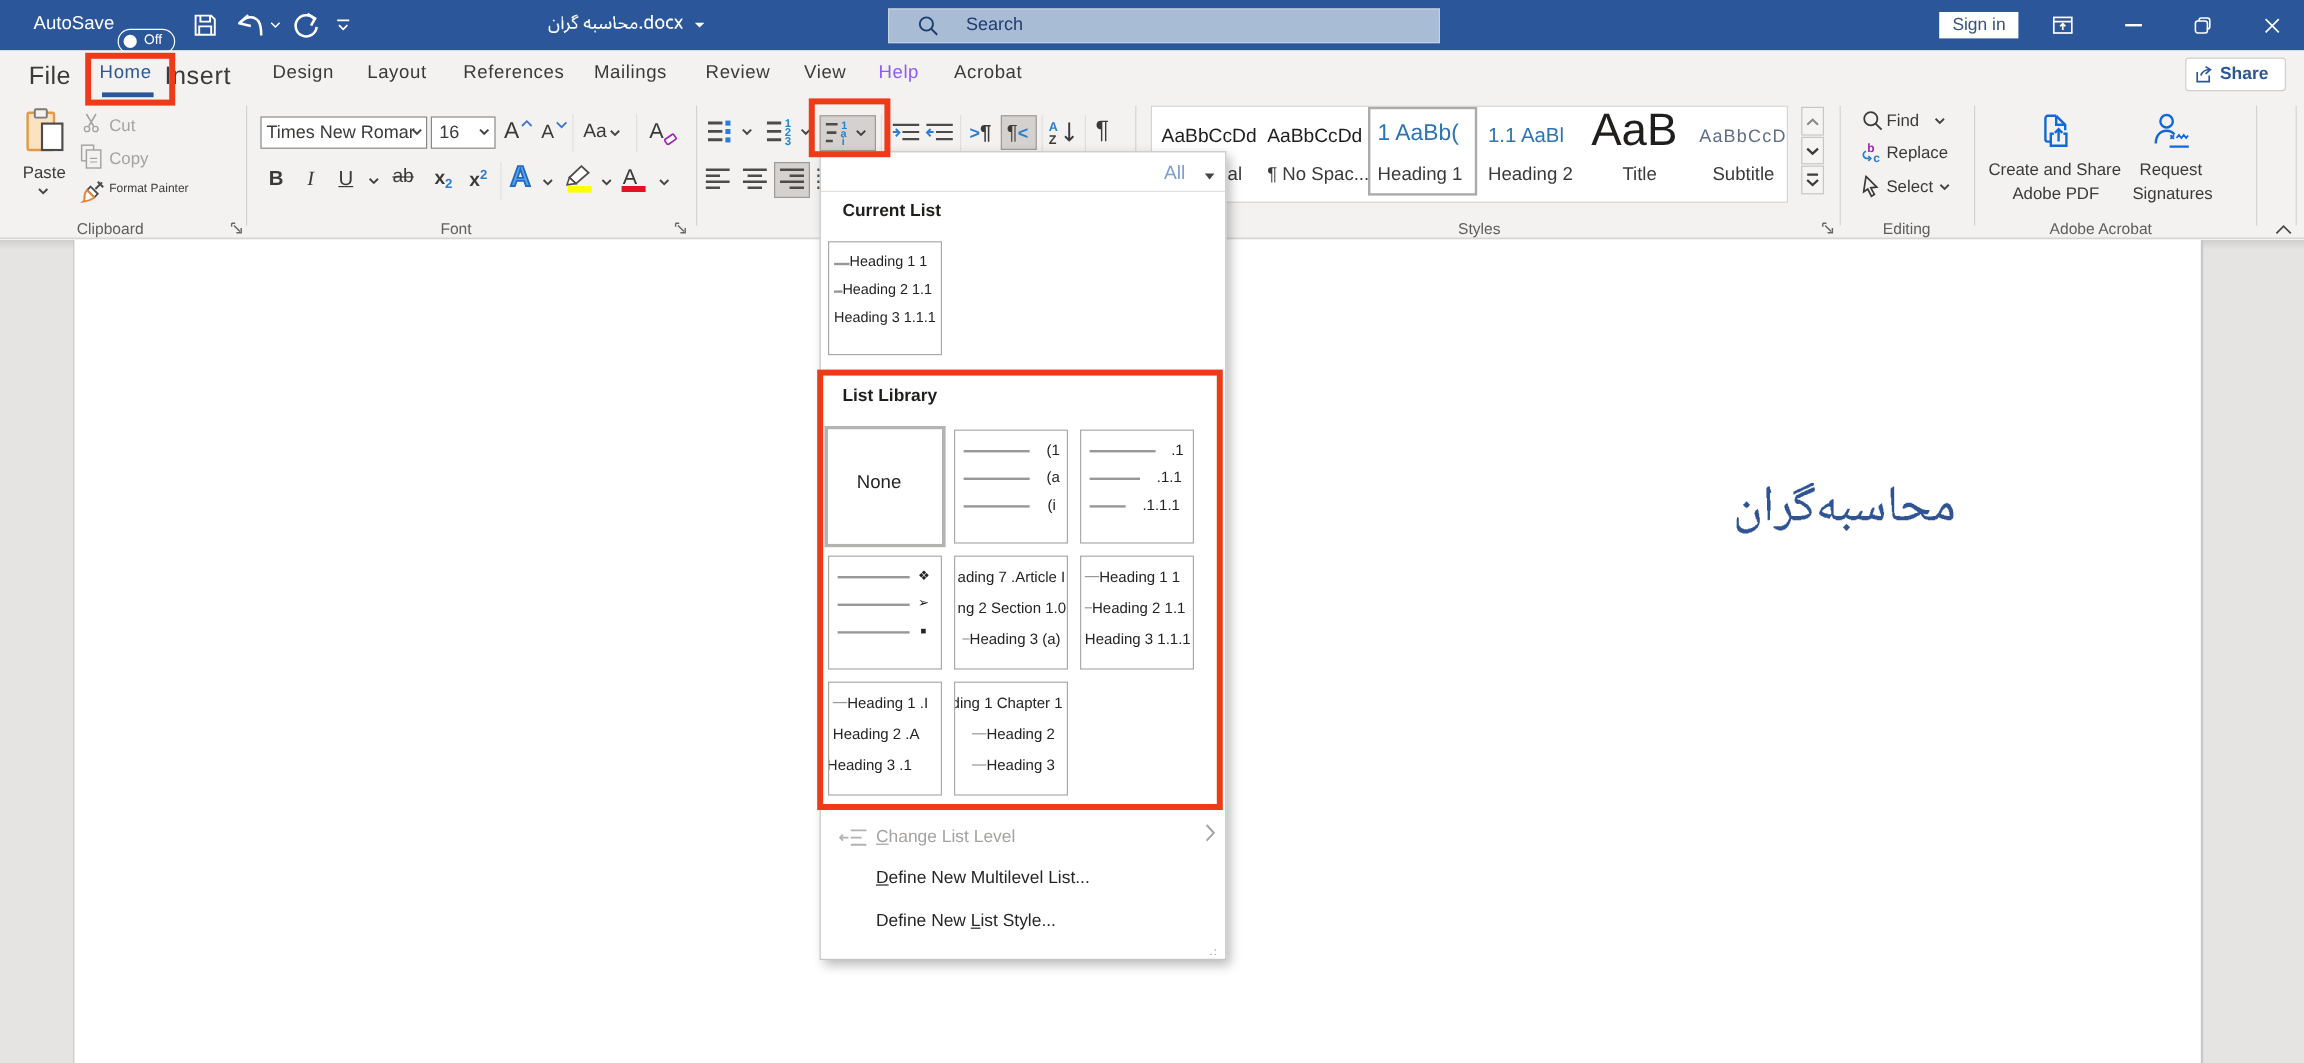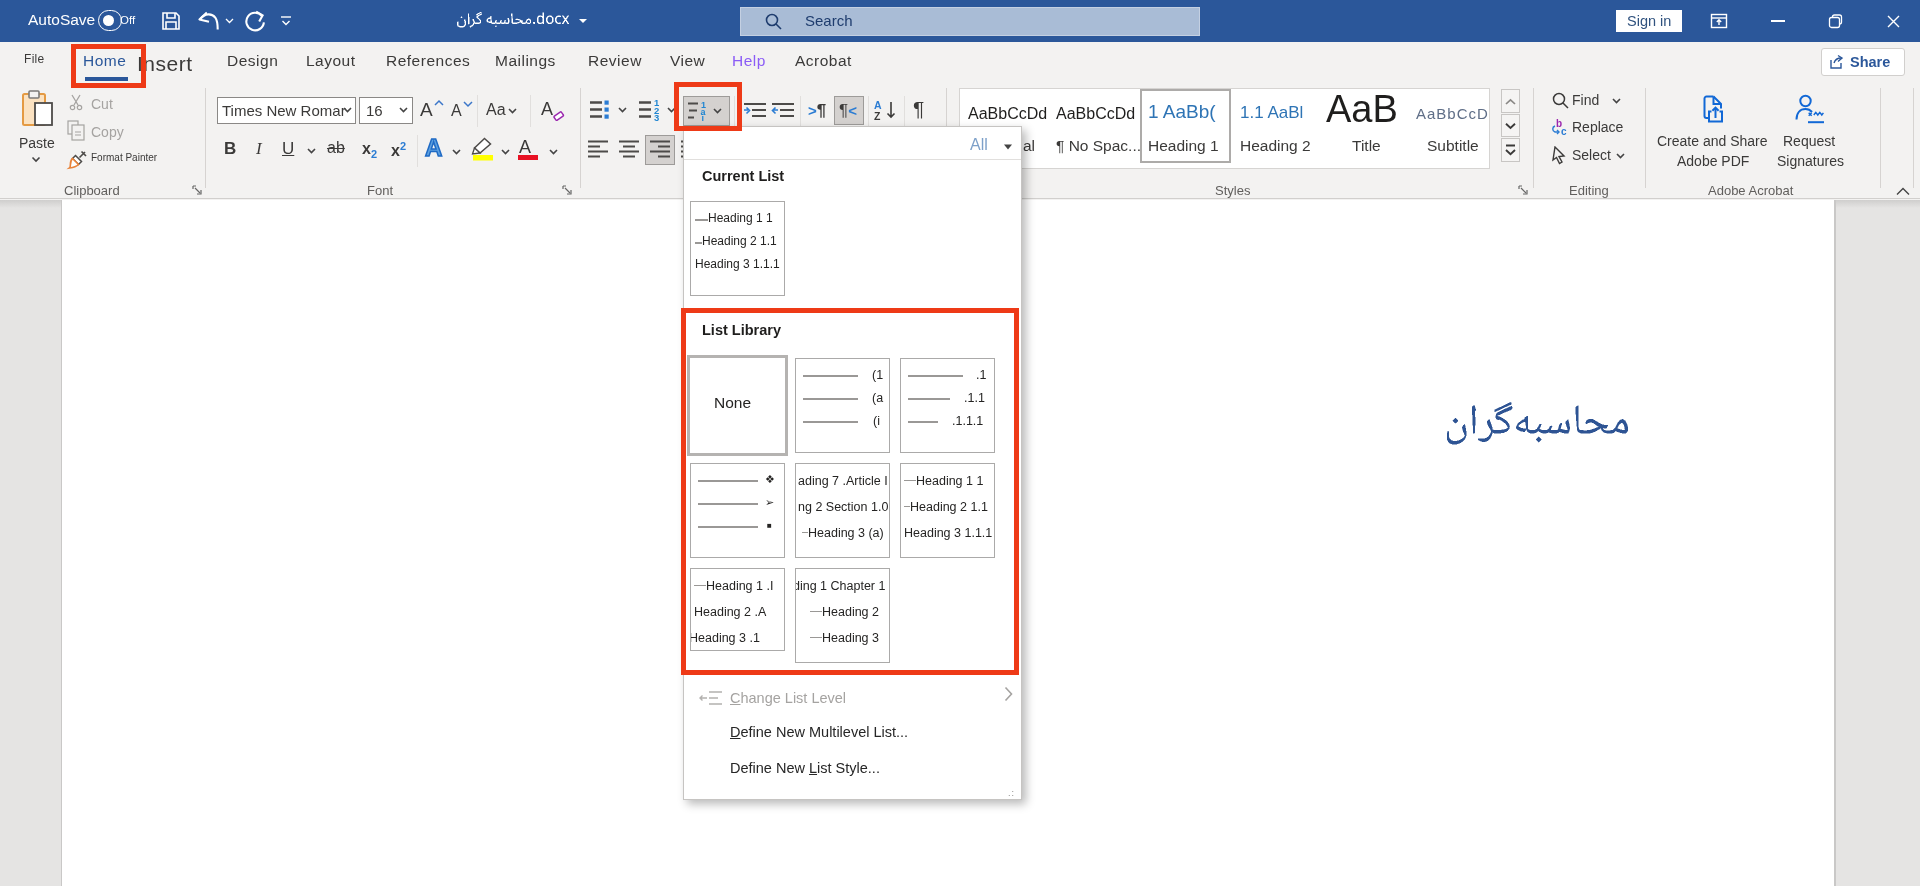--- a/index.html
+++ b/index.html
@@ -8,21 +8,21 @@
 .lbl{position:absolute;font-size:12.5px;color:#605e5c;white-space:nowrap}
 .btxt{position:absolute;font-size:12.5px;color:#3b3a39;white-space:nowrap}
 .gtxt{position:absolute;font-size:12.5px;color:#a5a3a1;white-space:nowrap}
 .redbox{position:absolute;border:5px solid #ee3a17;z-index:60}
 .press{position:absolute;background:#d4d1cf;border:1px solid #9d9b99}
 </style></head><body>
 <div id="app">
 
 <div class="abs" style="left:0;top:0;width:1920px;height:42px;background:#2b579a"></div>
 <div class="abs" style="left:28px;top:11px;color:#fff;font-size:15.5px">AutoSave</div>
-<div class="abs" style="left:98px;top:10px;width:24px;height:21px;border:1.2px solid #fff;border-radius:11px">
+<div class="abs" style="left:98px;top:24px;width:48px;height:21px;border:1.2px solid #fff;border-radius:11px">
   <div class="abs" style="left:4px;top:3.5px;width:11px;height:11px;border-radius:50%;background:#fff"></div>
   <div class="abs" style="left:21px;top:3px;color:#fff;font-size:11.5px">Off</div>
 </div>
 <svg class="abs" style="left:159px;top:9px" width="24" height="24" viewBox="0 0 24 24">
       <path d="M4 4h13l3 3v13H4z" fill="none" stroke="#fff" stroke-width="1.6"></path>
       <path d="M8 4v5h8V4M7 20v-7h10v7" fill="none" stroke="#fff" stroke-width="1.6"></path>
     </svg>
 <svg class="abs" style="left:196px;top:9px" width="26" height="25" viewBox="0 0 26 25">
       <path d="M4.2 10.2C9 3.8 16 4.2 19.3 8.6c2.2 3 2.4 7 2.4 11.9" fill="none" stroke="#fff" stroke-width="2.1"></path>
       <path d="M10.8 3.6L3.4 10.4l9.6 2.3" fill="none" stroke="#fff" stroke-width="2.1" stroke-linejoin="round"></path>
@@ -62,21 +62,21 @@
 <div class="abs" style="left:1771px;top:20px;width:14px;height:1.5px;background:#fff"></div>
 <svg class="abs" style="left:1828px;top:14px" width="15" height="15" viewBox="0 0 15 15">
       <rect x="1.5" y="3.5" width="10" height="10" rx="2" fill="none" stroke="#fff" stroke-width="1.3"></rect>
       <path d="M4.5 3.5V3a2 2 0 0 1 2-2h5a2 2 0 0 1 2 2v5a2 2 0 0 1-2 2H11" fill="none" stroke="#fff" stroke-width="1.3"></path>
     </svg>
 <svg class="abs" style="left:1886px;top:14px" width="15" height="15" viewBox="0 0 15 15">
       <path d="M2 2l11 11M13 2L2 13" stroke="#fff" stroke-width="1.4"></path>
     </svg>
 
 <div class="abs" style="left:0;top:42px;width:1920px;height:40px;background:#f3f2f1"></div>
-<div class="abs" style="left:24px;top:52px;font-size:12px;letter-spacing:0.3px;color:#3b3a39">File</div>
+<div class="abs" style="left:24px;top:52px;font-size:21px;letter-spacing:0.3px;color:#3b3a39">File</div>
 <div class="abs" style="left:83px;top:52px;font-size:15.5px;letter-spacing:0.5px;color:#2b579a">Home</div>
 <div class="abs" style="left:85px;top:77px;width:43px;height:3.5px;background:#2b579a"></div>
 <div class="abs" style="left:137px;top:52px;font-size:21px;letter-spacing:0.5px;color:#3b3a39">Insert</div>
 <div class="abs" style="left:227px;top:52px;font-size:15.5px;letter-spacing:0.5px;color:#3b3a39">Design</div>
 <div class="abs" style="left:306px;top:52px;font-size:15.5px;letter-spacing:0.5px;color:#3b3a39">Layout</div>
 <div class="abs" style="left:386px;top:52px;font-size:15.5px;letter-spacing:0.5px;color:#3b3a39">References</div>
 <div class="abs" style="left:495px;top:52px;font-size:15.5px;letter-spacing:0.5px;color:#3b3a39">Mailings</div>
 <div class="abs" style="left:588px;top:52px;font-size:15.5px;letter-spacing:0.5px;color:#3b3a39">Review</div>
 <div class="abs" style="left:670px;top:52px;font-size:15.5px;letter-spacing:0.5px;color:#3b3a39">View</div>
 <div class="abs" style="left:732px;top:52px;font-size:15.5px;letter-spacing:0.5px;color:#8b5cf6">Help</div>
@@ -407,21 +407,21 @@
     <div class="abs" style="left:2px;top:10px">ading 7 .Article I</div>
     <div class="abs" style="left:2px;top:36px">ng 2 Section 1.0</div>
     <div class="abs" style="left:6px;top:62px"><span style="display:inline-block;width:6px;height:1.5px;background:#9a9896;vertical-align:4px"></span>Heading 3 (a)</div>
   </div>
   <div class="abs" style="left:217px;top:337px;width:95px;height:95px;border:1px solid #abaaa9;overflow:hidden">
     <div class="abs" style="left:3px;top:10px"><span style="display:inline-block;width:12px;height:1.5px;background:#9a9896;vertical-align:4px"></span>Heading 1 1</div>
     <div class="abs" style="left:3px;top:36px"><span style="display:inline-block;width:6px;height:1.5px;background:#9a9896;vertical-align:4px"></span>Heading 2 1.1</div>
     <div class="abs" style="left:3px;top:62px">Heading 3 1.1.1</div>
   </div>
 
-  <div class="abs" style="left:7px;top:442px;width:95px;height:83px;border:1px solid #abaaa9;overflow:hidden">
+  <div class="abs" style="left:7px;top:442px;width:95px;height:95px;border:1px solid #abaaa9;overflow:hidden">
     <div class="abs" style="left:3px;top:10px"><span style="display:inline-block;width:12px;height:1.5px;background:#9a9896;vertical-align:4px"></span>Heading 1 .I</div>
     <div class="abs" style="left:3px;top:36px">Heading 2 .A</div>
     <div class="abs" style="left:-2px;top:62px">Heading 3 .1</div>
   </div>
   <div class="abs" style="left:112px;top:442px;width:95px;height:95px;border:1px solid #abaaa9;overflow:hidden">
     <div class="abs" style="left:-3px;top:10px">ding 1 Chapter 1</div>
     <div class="abs" style="left:14px;top:36px"><span style="display:inline-block;width:12px;height:1.5px;background:#9a9896;vertical-align:4px"></span>Heading 2</div>
     <div class="abs" style="left:14px;top:62px"><span style="display:inline-block;width:12px;height:1.5px;background:#9a9896;vertical-align:4px"></span>Heading 3</div>
   </div>
 

